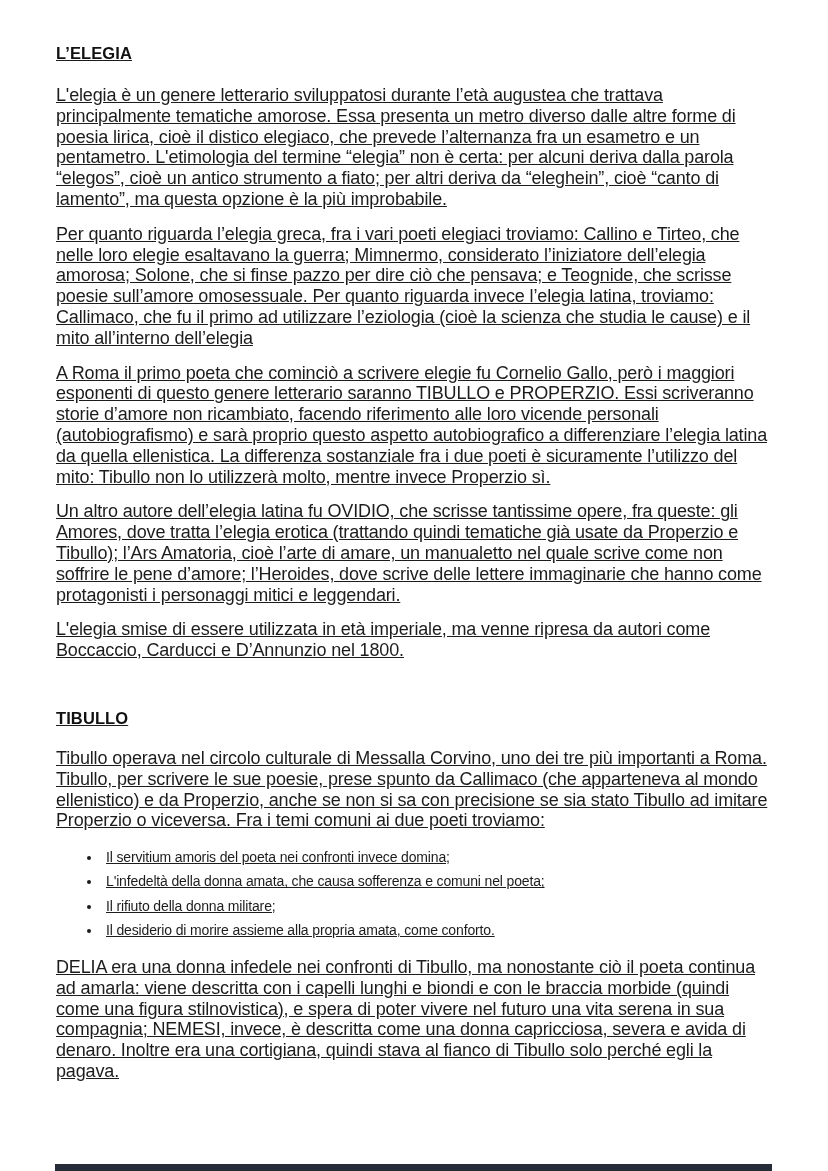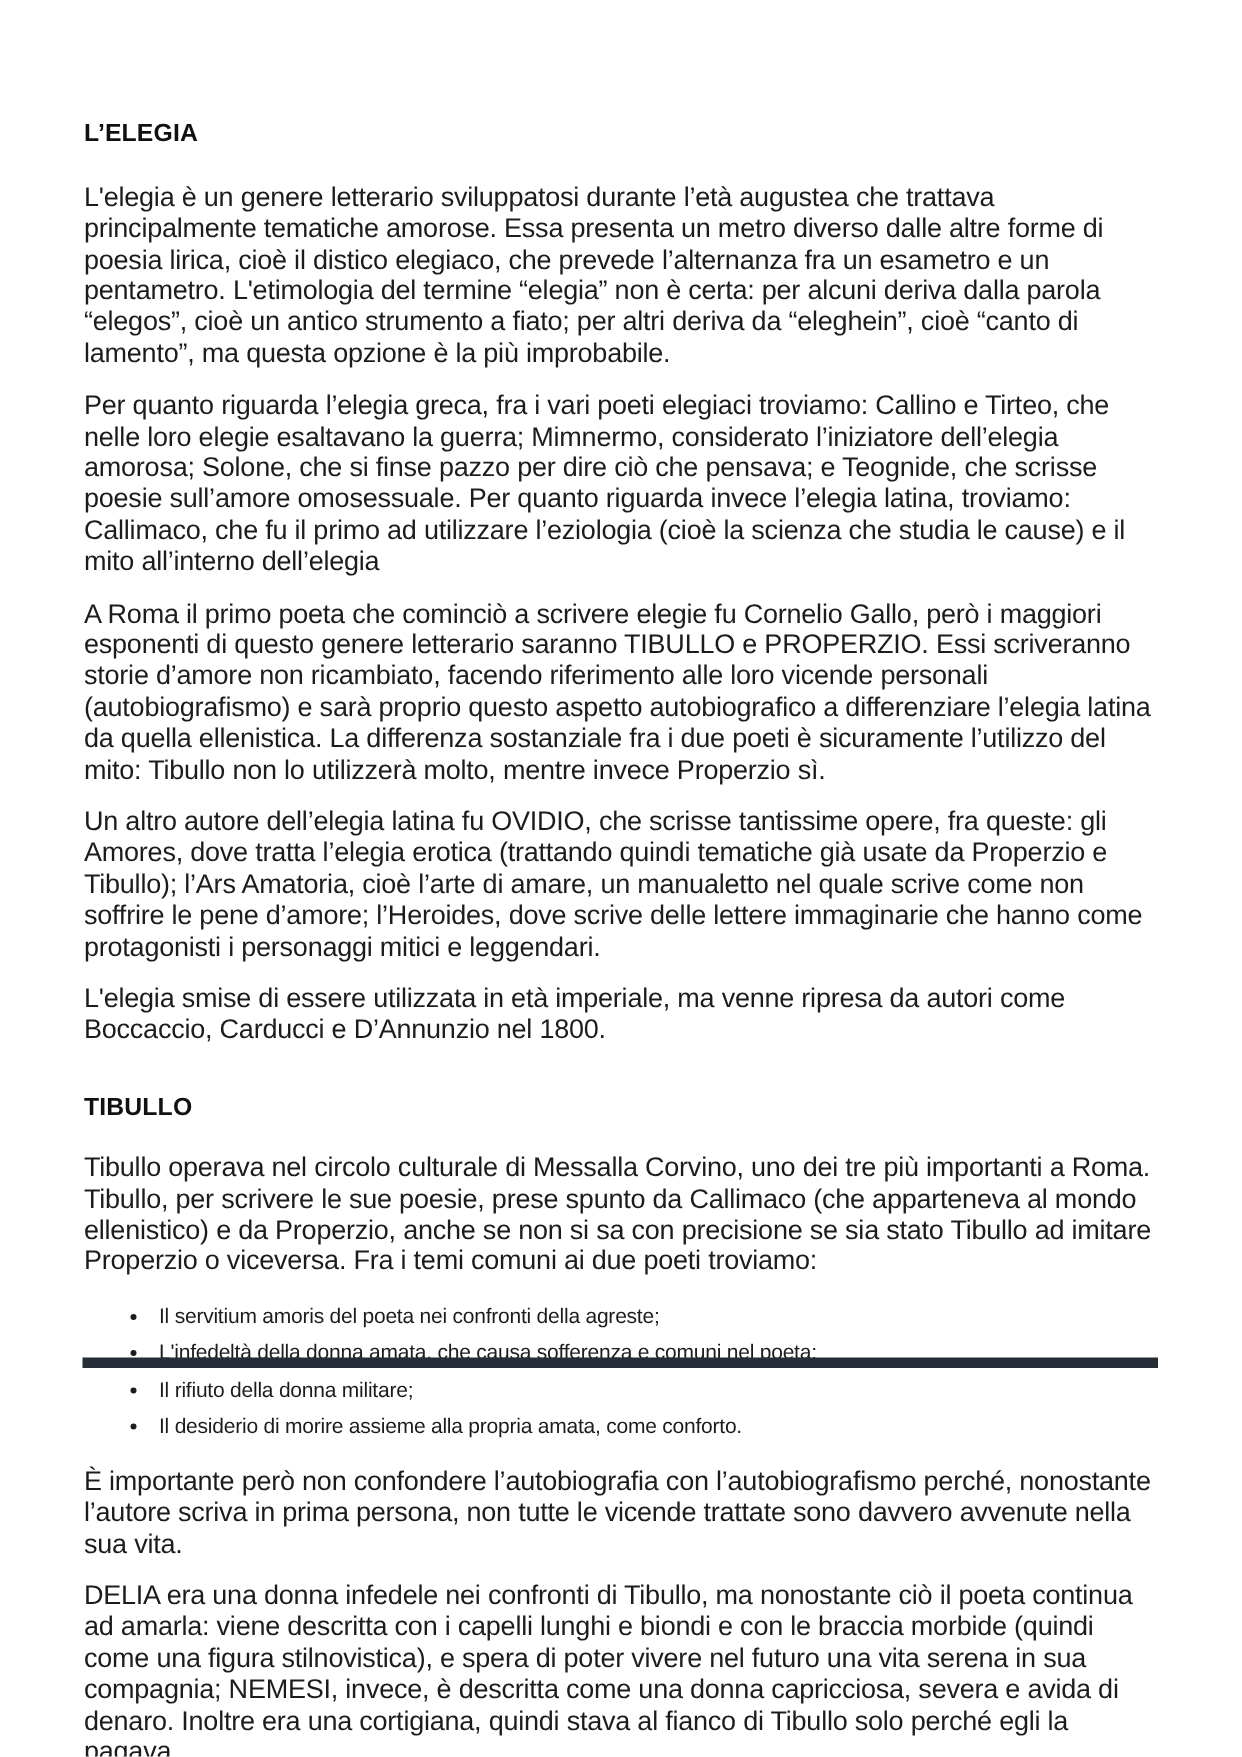--- a/index.html
+++ b/index.html
@@ -8,32 +8,33 @@
   }
   body {
     width: 828px;
     height: 1171px;
     overflow: hidden;
     font-family: "Liberation Sans", "DejaVu Sans", sans-serif;
   }
   .page {
     position: relative;
     width: 828px;
-    height: 912px;
+    height: 1171px;
     box-sizing: border-box;
-    padding: 80px 54px 0 56px;
+    padding: 44px 54px 0 56px;
+    text-decoration: underline;
   }
   .doc-heading {
     font-size: 16.5px;
     font-weight: 700;
     letter-spacing: 0.1px;
     margin: 0 0 22px 0;
   }
   .doc-heading.tibullo {
-    margin-top: 32px;
+    margin-top: 48px;
     margin-bottom: 20px;
   }
   .doc-para {
     font-size: 18px;
     letter-spacing: -0.15px;
     line-height: 20.8px;
     margin: 0 0 14px 0;
     text-align: left;
   }
   ul.doc-list {
@@ -66,24 +67,23 @@
   <p class="doc-para">Per quanto riguarda l’elegia greca, fra i vari poeti elegiaci troviamo: Callino e Tirteo, che nelle loro elegie esaltavano la guerra; Mimnermo, considerato l’iniziatore dell’elegia amorosa; Solone, che si finse pazzo per dire ciò che pensava; e Teognide, che scrisse poesie sull’amore omosessuale. Per quanto riguarda invece l’elegia latina, troviamo: Callimaco, che fu il primo ad utilizzare l’eziologia (cioè la scienza che studia le cause) e il mito all’interno dell’elegia</p>
   <p class="doc-para">A Roma il primo poeta che cominciò a scrivere elegie fu Cornelio Gallo, però i maggiori esponenti di questo genere letterario saranno TIBULLO e PROPERZIO. Essi scriveranno storie d’amore non ricambiato, facendo riferimento alle loro vicende personali (autobiografismo) e sarà proprio questo aspetto autobiografico a differenziare l’elegia latina da quella ellenistica. La differenza sostanziale fra i due poeti è sicuramente l’utilizzo del mito: Tibullo non lo utilizzerà molto, mentre invece Properzio sì.</p>
   <p class="doc-para">Un altro autore dell’elegia latina fu OVIDIO, che scrisse tantissime opere, fra queste: gli Amores, dove tratta l’elegia erotica (trattando quindi tematiche già usate da Properzio e Tibullo); l’Ars Amatoria, cioè l’arte di amare, un manualetto nel quale scrive come non soffrire le pene d’amore; l’Heroides, dove scrive delle lettere immaginarie che hanno come protagonisti i personaggi mitici e leggendari.</p>
   <p class="doc-para">L'elegia smise di essere utilizzata in età imperiale, ma venne ripresa da autori come Boccaccio, Carducci e D’Annunzio nel 1800.</p>
 
   <h1 class="doc-heading tibullo" style="color: rgb(17, 17, 17);">TIBULLO</h1>
 
   <p class="doc-para">Tibullo operava nel circolo culturale di Messalla Corvino, uno dei tre più importanti a Roma. Tibullo, per scrivere le sue poesie, prese spunto da Callimaco (che apparteneva al mondo ellenistico) e da Properzio, anche se non si sa con precisione se sia stato Tibullo ad imitare Properzio o viceversa. Fra i temi comuni ai due poeti troviamo:</p>
 
   <ul class="doc-list">
-    <li>Il servitium amoris del poeta nei confronti della agreste;</li>
+    <li>Il servitium amoris del poeta nei confronti invece domina;</li>
     <li>L'infedeltà della donna amata, che causa sofferenza e comuni nel poeta;</li>
     <li>Il rifiuto della donna militare;</li>
     <li>Il desiderio di morire assieme alla propria amata, come conforto.</li>
   </ul>
 
-  <p class="doc-para">È importante però non confondere l’autobiografia con l’autobiografismo perché, nonostante l’autore scriva in prima persona, non tutte le vicende trattate sono davvero avvenute nella sua vita.</p>
   <p class="doc-para">DELIA era una donna infedele nei confronti di Tibullo, ma nonostante ciò il poeta continua ad amarla: viene descritta con i capelli lunghi e biondi e con le braccia morbide (quindi come una figura stilnovistica), e spera di poter vivere nel futuro una vita serena in sua compagnia; NEMESI, invece, è descritta come una donna capricciosa, severa e avida di denaro. Inoltre era una cortigiana, quindi stava al fianco di Tibullo solo perché egli la pagava.</p>
 
   <div class="next-page-edge" style="background-color: rgb(38, 44, 56);"></div>
 
 </div>
 
 </body></html>

